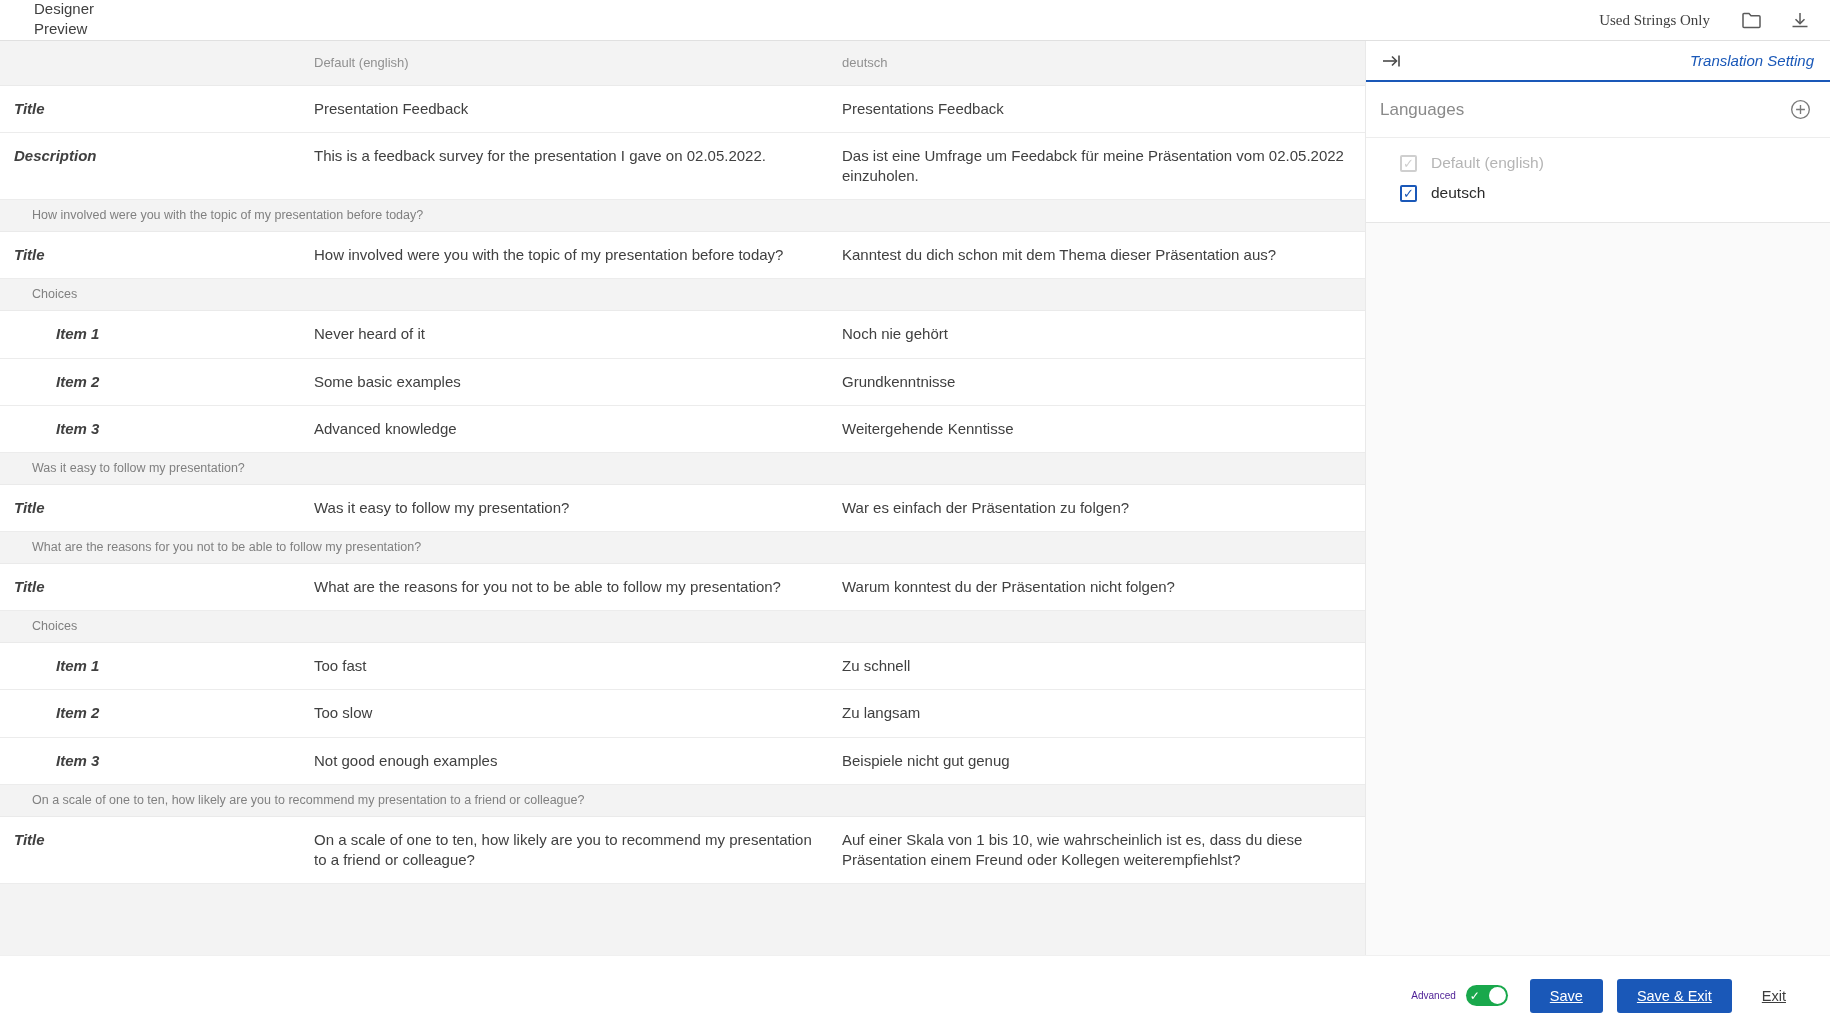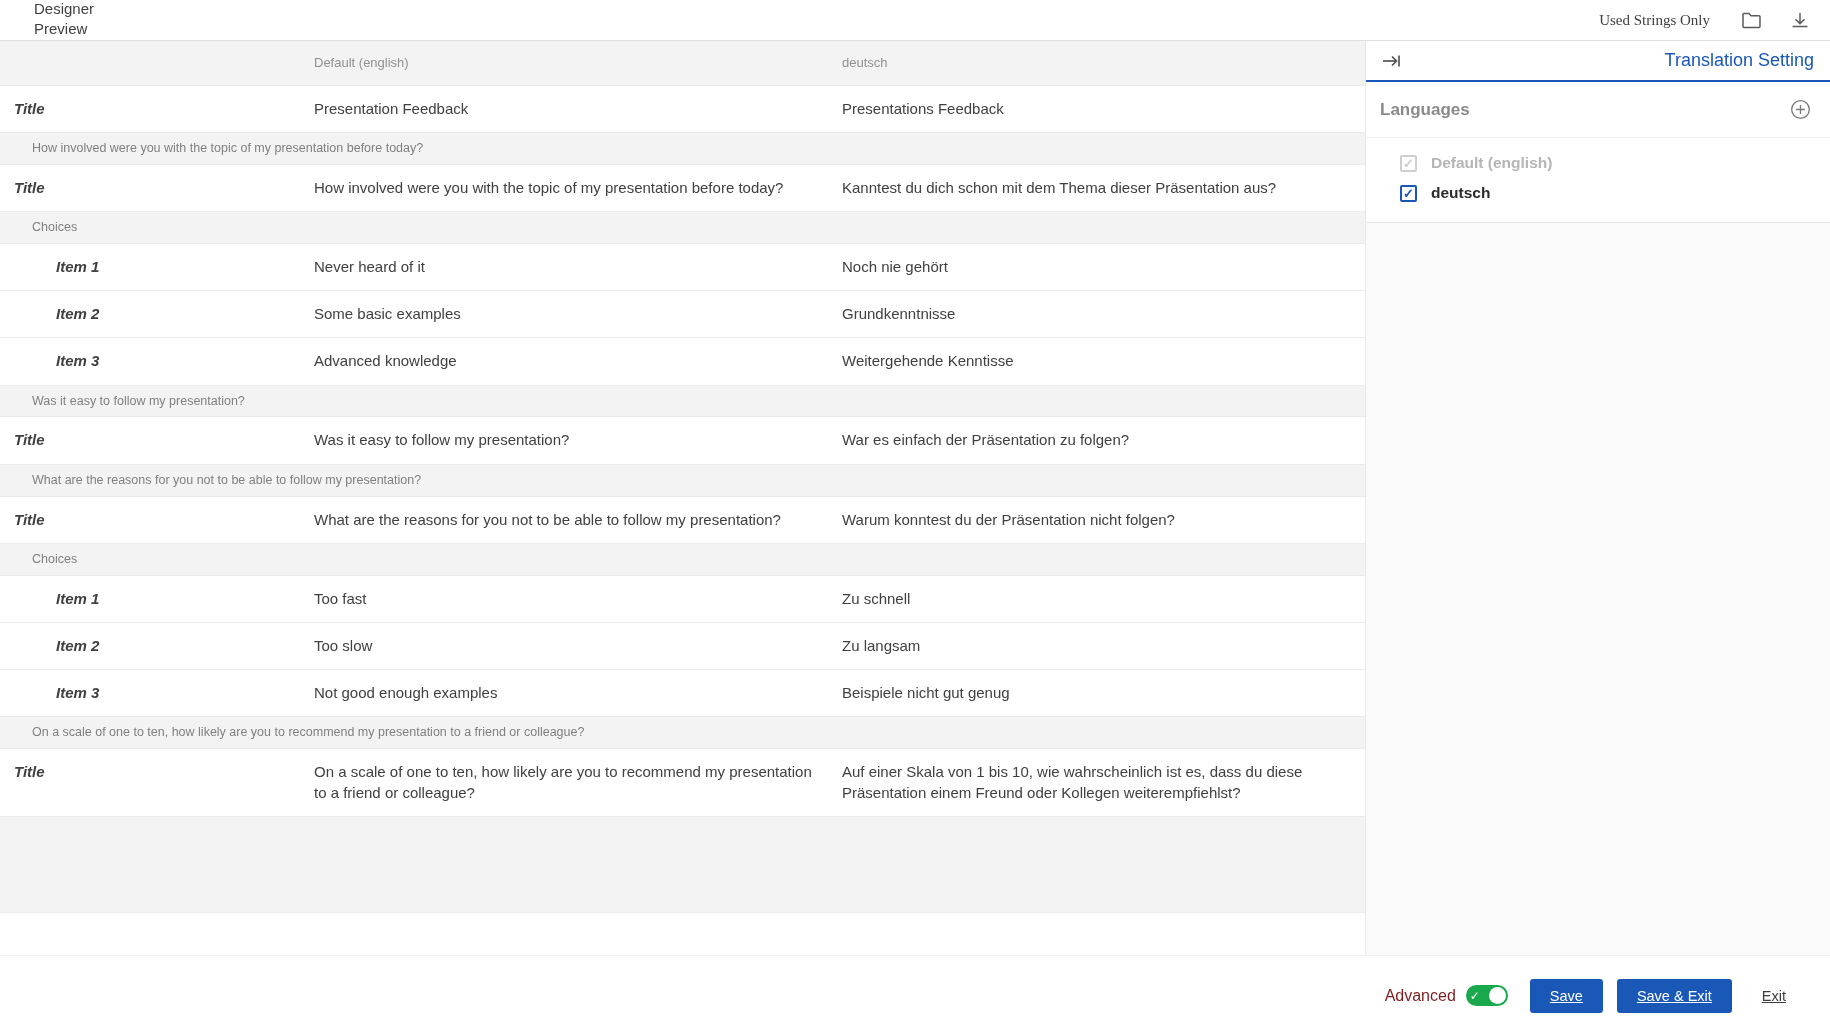--- a/index.html
+++ b/index.html
@@ -168,29 +168,29 @@
     padding: 0 16px 0 14px;
   }
   .collapse-icon {
     color: #4a4a4a;
     display: flex;
     align-items: center;
     cursor: pointer;
   }
   .rp-title {
     margin-left: auto;
-    font-size: 18px;
+    font-size: 15px;
     color: #1a58b8;
     cursor: pointer;
     white-space: nowrap;
+    font-style: italic;
   }
   .lang-section {
     background: #fff;
     border-bottom: 1px solid #e6e6e6;
-    font-weight: bold;
   }
   .lang-header {
     display: flex;
     align-items: center;
     padding: 16px 18px 16px 14px;
     border-bottom: 1px solid #ededed;
   }
   .lang-header .ttl {
     font-size: 17px;
     color: #8a8a8a;
@@ -250,21 +250,21 @@
     padding-right: 28px;
     gap: 14px;
     border-top: 1px solid #f0f0f0;
   }
   .advanced-wrap {
     display: flex;
     align-items: center;
     gap: 10px;
     margin-right: 8px;
   }
-  .advanced-label { font-size: 16px; color: #7f1d1d; }
+  .advanced-label { font-size: 10px; color: #4c1d95; }
   .toggle {
     width: 42px;
     height: 21px;
     border-radius: 11px;
     background: #19a84c;
     position: relative;
     display: flex;
     align-items: center;
     padding: 0 4px;
     cursor: pointer;
@@ -363,20 +363,29 @@
           <tr>
             <td class="row-label">Title</td>
             <td>
                 <span class="cell-text">Presentation Feedback</span>
               </td>
             <td>
                 <span class="cell-text">Presentations Feedback</span>
               </td>
           </tr>
 
+          <tr>
+            <td class="row-label">Description</td>
+            <td>
+                <span class="cell-text">This is a feedback survey for the presentation I gave on 02.05.2022.</span>
+              </td>
+            <td>
+                <span class="cell-text">Das ist eine Umfrage um Feedabck für meine Präsentation vom 02.05.2022 einzuholen.</span>
+              </td>
+          </tr>
 
 
           <tr class="group sub">
             <td colspan="3">How involved were you with the topic of my presentation before today?</td>
           </tr>
 
           <tr>
             <td class="row-label">Title</td>
             <td>
                 <span class="cell-text">How involved were you with the topic of my presentation before today?</span>

